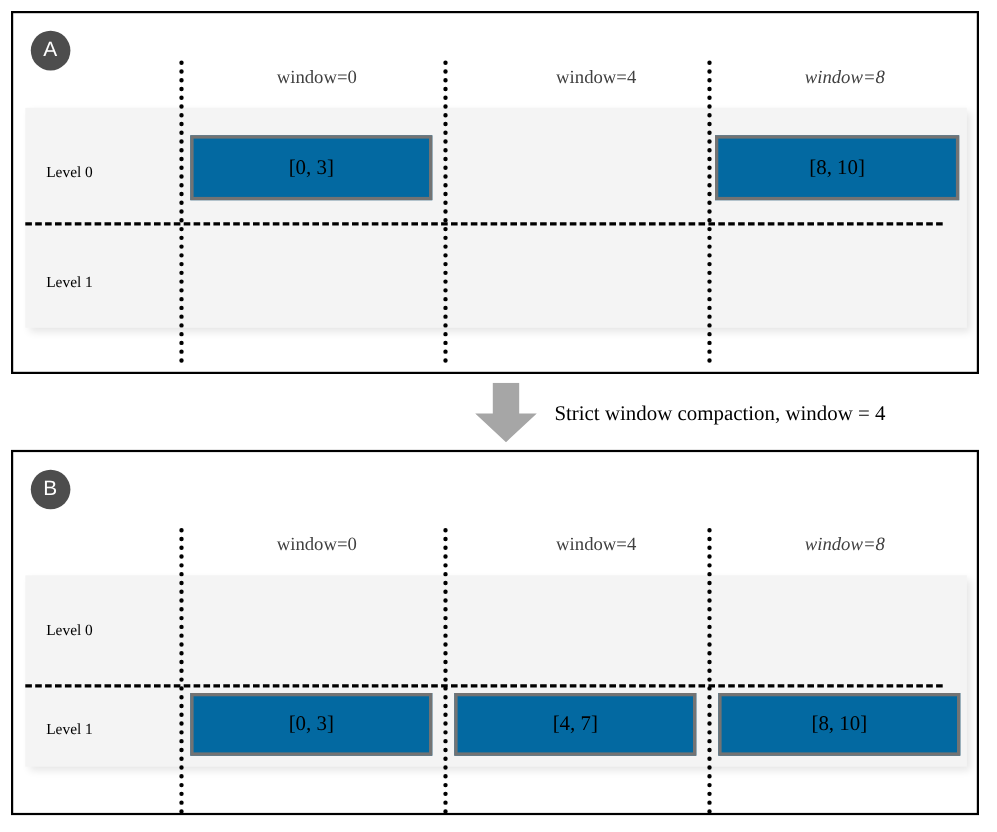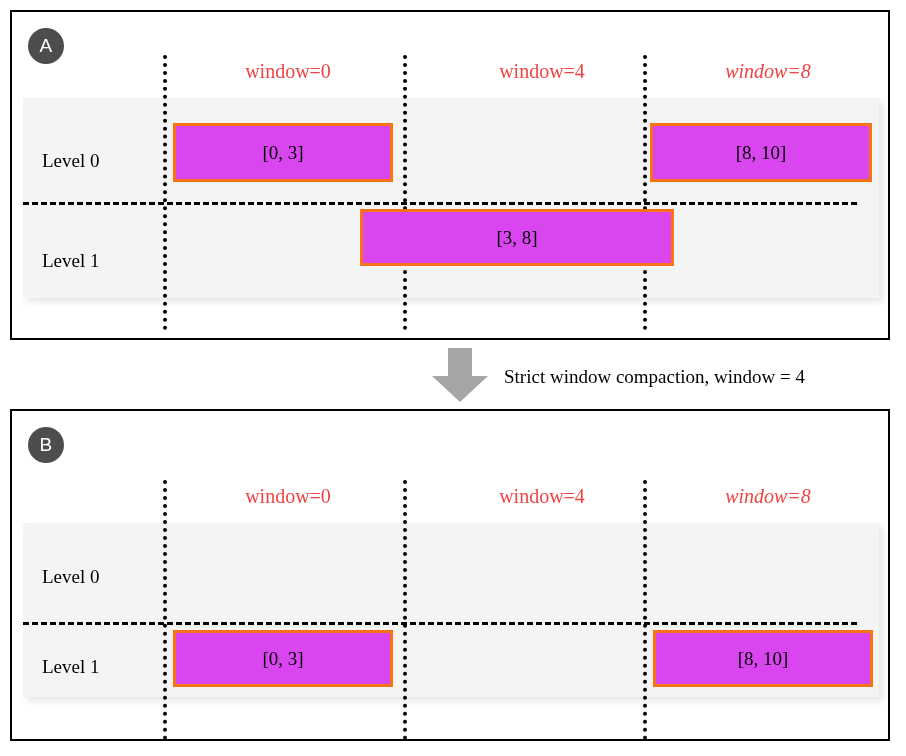--- a/index.html
+++ b/index.html
@@ -76,47 +76,47 @@
   #panel-b .vline { top: 69px; height: 260px; }
   .vline.c0 { left: 151px; }
   .vline.c1 { left: 391px; }
   .vline.c2 { left: 631px; }
 
   
   .level-label {
     position: absolute;
     left: 30px;
     width: 110px;
-    font-size: 19px;
+    font-size: 14px;
     color: #000000;
     text-align: left;
   }
   #level0-a { top: 138px; }
   #level1-a { top: 238px; }
   #level0-b { top: 155px; }
   #level1-b { top: 245px; }
 
   
   .win-head {
     position: absolute;
-    font-size: 20px;
-    color: #ef4444;
+    font-size: 17px;
+    color: #404040;
     text-align: center;
   }
   #panel-a .win-head { top: 48px; }
   #panel-b .win-head { top: 74px; }
   .win-head.w0 { left: 161px; width: 230px; }
   .win-head.w1 { left: 415px; width: 230px; }
   .win-head.w2 { left: 641px; width: 230px; font-style: italic; }
 
   
   .sst {
     position: absolute;
-    border: 3px solid #f97316;
-    background: #d946ef;
+    border: 3px solid #737373;
+    background: #0369a1;
     box-sizing: border-box;
     font-size: 19px;
     color: #000000;
     text-align: center;
     display: flex;
     align-items: center;
     justify-content: center;
   }
 
   
@@ -171,21 +171,20 @@
 
   <div class="win-head w0">window=0</div>
   <div class="win-head w1">window=4</div>
   <div class="win-head w2">window=8</div>
 
   <div class="level-label" id="level0-a">Level 0</div>
   <div class="level-label" id="level1-a">Level 1</div>
 
   <div class="sst" id="a-l0-0">[0, 3]</div>
   <div class="sst" id="a-l0-1">[8, 10]</div>
-  <div class="sst" id="a-l1-0">[3, 8]</div>
 </div>
 
 <div id="transition">
   <svg id="arrow-icon" viewBox="0 0 64 54">
     <polygon points="20,0 44,0 44,28 60,28 32,54 4,28 20,28" fill="#a6a6a6"></polygon>
   </svg>
   <div id="transition-caption">Strict window compaction, window = 4</div>
 </div>
 
 <div class="panel" id="panel-b">
@@ -201,14 +200,15 @@
   <div class="vline c2"></div>
 
   <div class="win-head w0">window=0</div>
   <div class="win-head w1">window=4</div>
   <div class="win-head w2">window=8</div>
 
   <div class="level-label" id="level0-b">Level 0</div>
   <div class="level-label" id="level1-b">Level 1</div>
 
   <div class="sst" id="b-l1-0">[0, 3]</div>
+  <div class="sst" id="b-l1-1">[4, 7]</div>
   <div class="sst" id="b-l1-2">[8, 10]</div>
 </div>
 
 </body></html>

